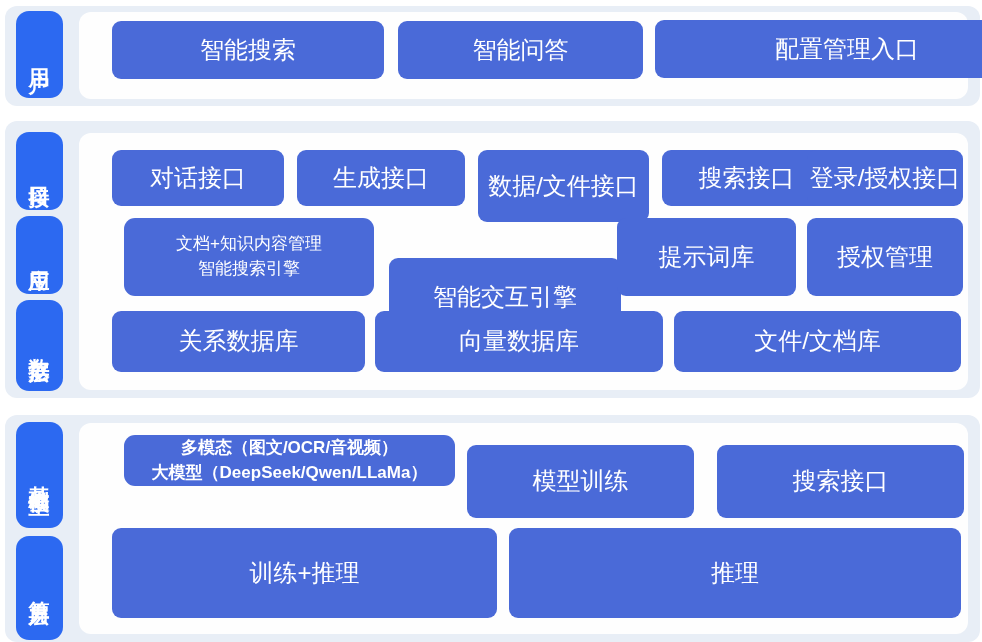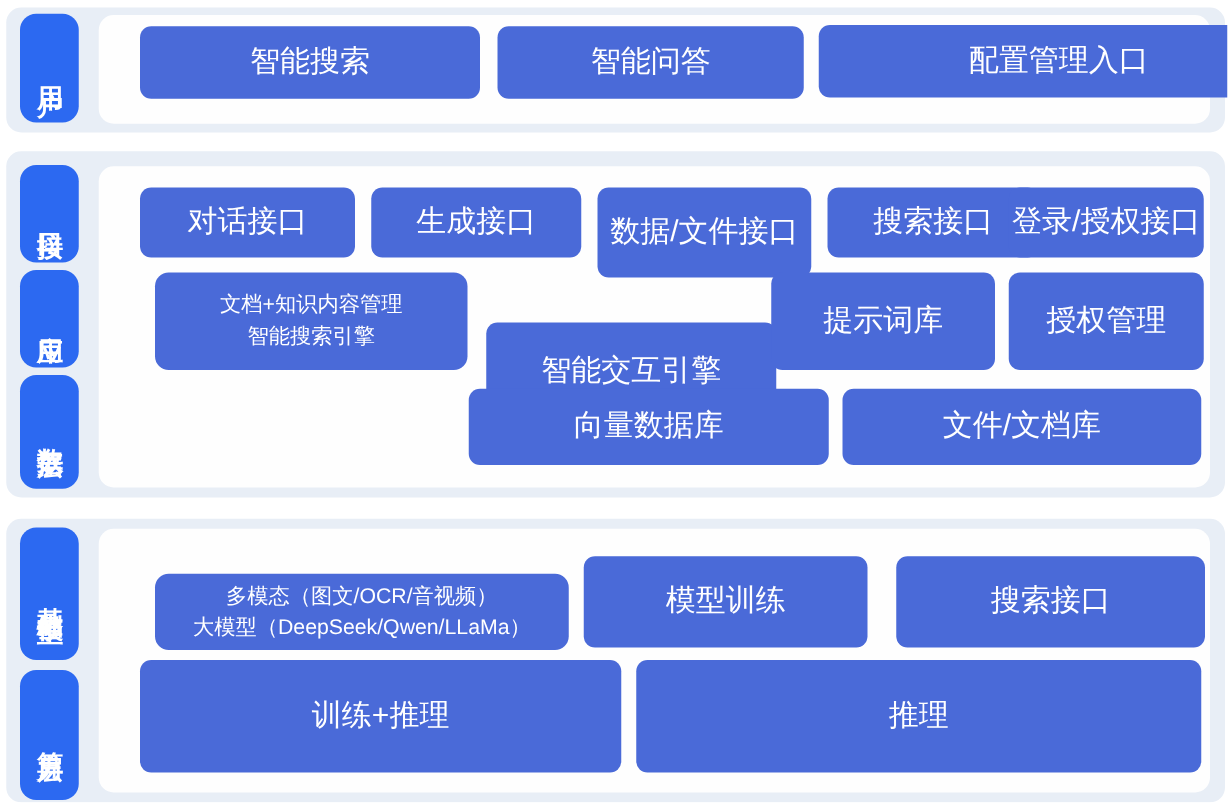--- a/index.html
+++ b/index.html
@@ -46,30 +46,31 @@
     <div class="box" style="left:473px;top:29px;width:171px;height:72px;">数据/文件接口</div>
     <div class="box" style="left:657px;top:29px;width:169px;height:56px;">搜索接口</div>
     <div class="box" style="left:802px;top:29px;width:156px;height:56px;">登录/授权接口</div>
 
     <div class="box two-line" style="left:107px;top:97px;width:250px;height:78px;">文档+知识内容管理
 智能搜索引擎</div>
     <div class="box" style="left:384px;top:97px;width:232px;height:78px;margin-top:40px;">智能交互引擎</div>
     <div class="box" style="left:612px;top:97px;width:179px;height:78px;">提示词库</div>
     <div class="box" style="left:802px;top:97px;width:156px;height:78px;">授权管理</div>
 
+    <div class="box" style="left:107px;top:190px;width:253px;height:61px;">关系数据库</div>
     <div class="box" style="left:370px;top:190px;width:288px;height:61px;">向量数据库</div>
     <div class="box" style="left:669px;top:190px;width:287px;height:61px;">文件/文档库</div>
   </div>
 
   <div class="band" style="left:5px;top:415px;width:975px;height:227px;">
     <div class="panel" style="left:74px;top:8px;width:889px;height:211px;"></div>
     <div class="tag" style="left:11px;top:7px;width:47px;height:106px;">基础模型</div>
     <div class="tag" style="left:11px;top:121px;width:47px;height:104px;">算力层</div>
 
-    <div class="box two-line" style="left:107px;top:44px;width:331px;height:61px;">多模态（图文/OCR/音视频）
+    <div class="box two-line" style="left:107px;top:20px;width:331px;height:51px;font-weight:bold;">多模态（图文/OCR/音视频）
 大模型（DeepSeek/Qwen/LLaMa）</div>
     <div class="box" style="left:462px;top:30px;width:227px;height:73px;">模型训练</div>
     <div class="box" style="left:712px;top:30px;width:247px;height:73px;">搜索接口</div>
 
     <div class="box" style="left:107px;top:113px;width:385px;height:90px;">训练+推理</div>
     <div class="box" style="left:504px;top:113px;width:452px;height:90px;">推理</div>
   </div>
 
 </div>
 

